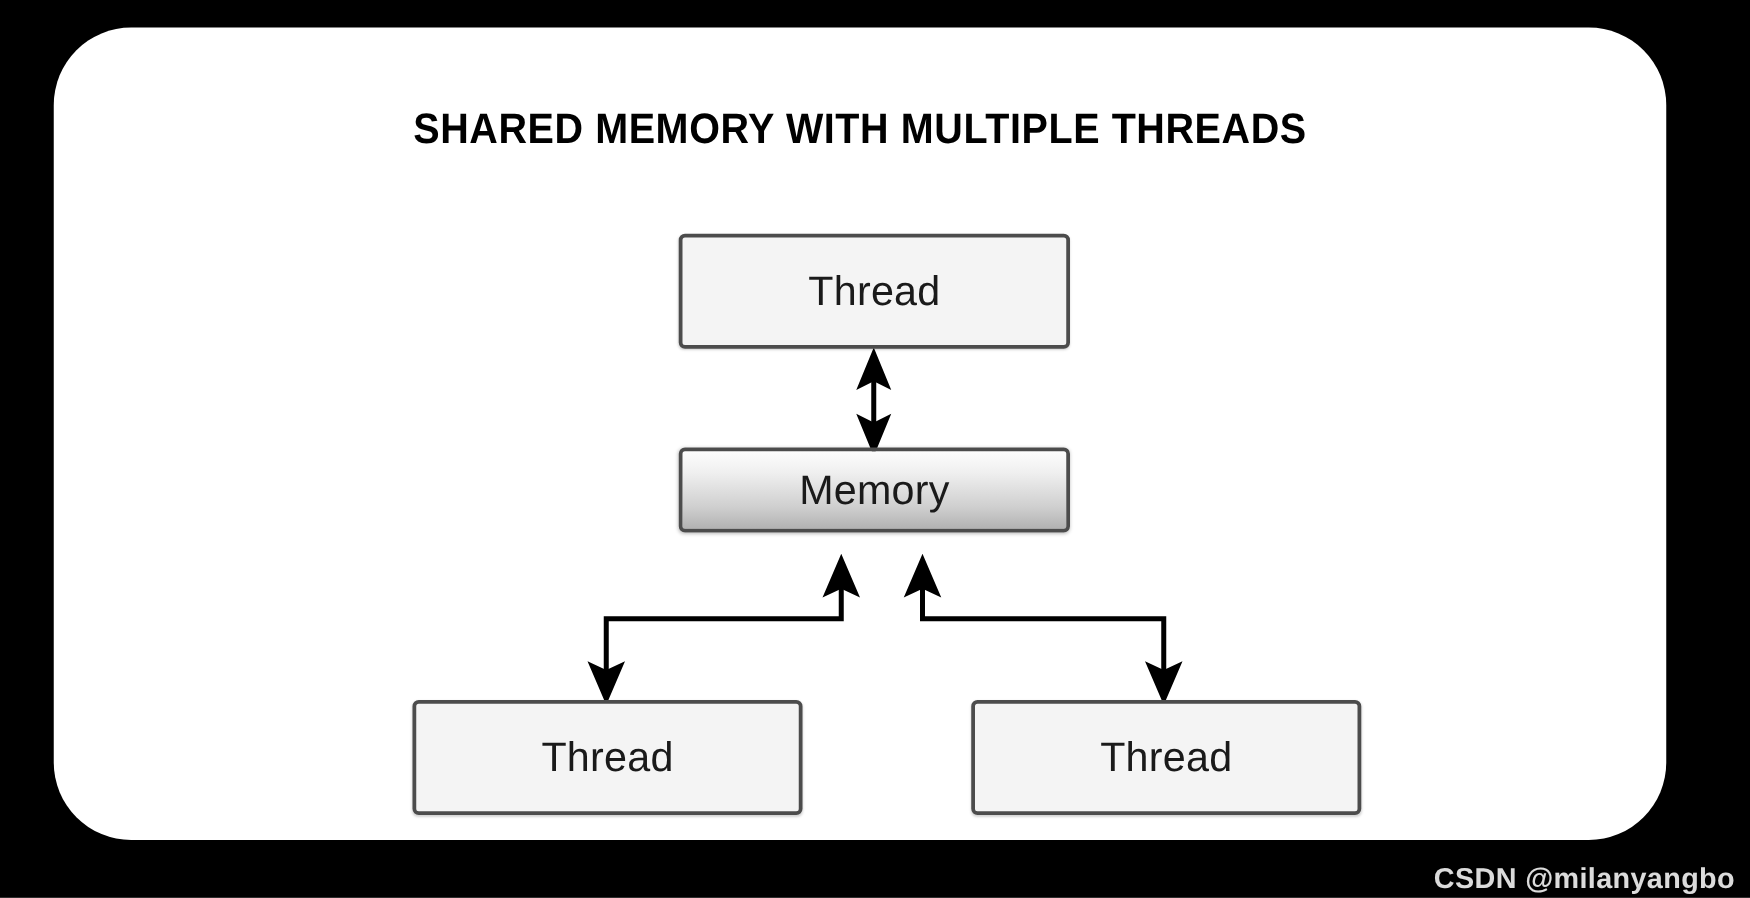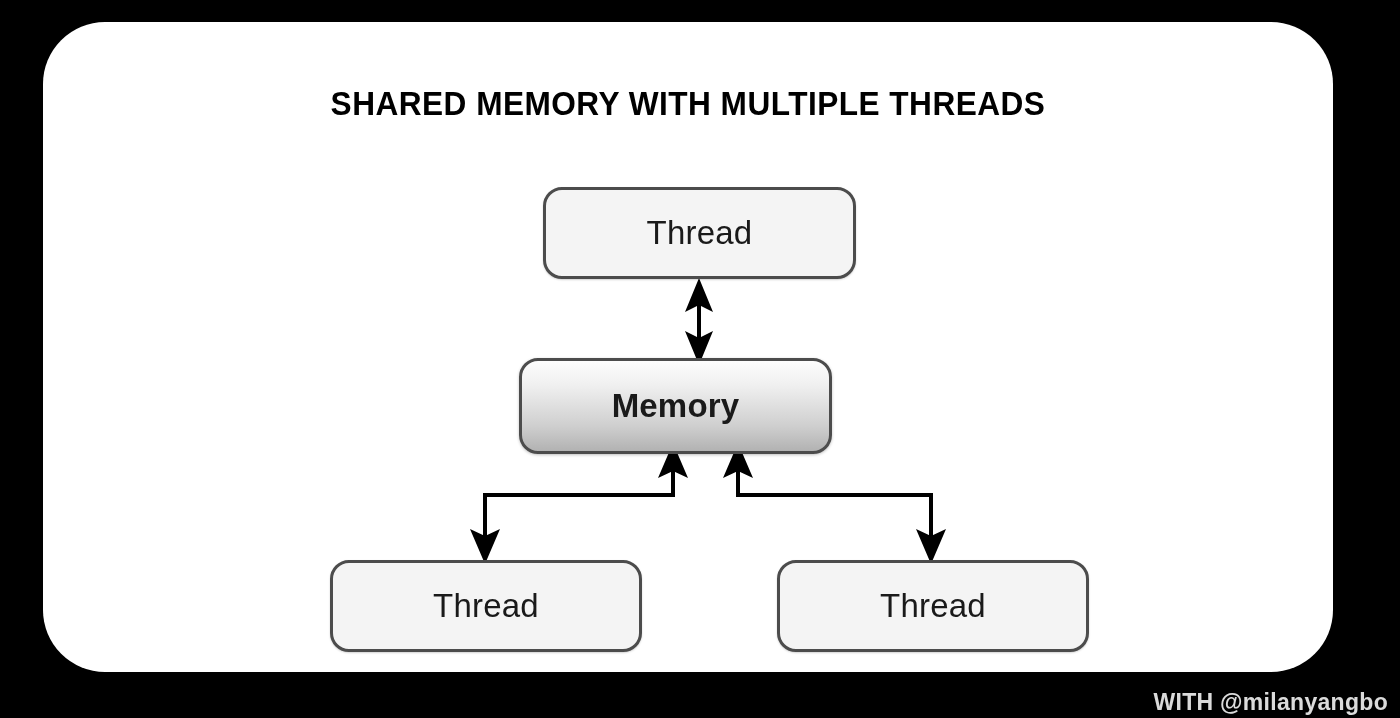--- a/index.html
+++ b/index.html
@@ -52,39 +52,39 @@
     left: 0;
     top: 0;
     width: 1290px;
     height: 650px;
   }
   
   .node {
     position: absolute;
     box-sizing: border-box;
     border: 3px solid #4c4c4c;
-    border-radius: 19px;
+    border-radius: 5px;
     display: flex;
     align-items: center;
     justify-content: center;
     font-family: "Liberation Sans", sans-serif;
     font-size: 33px;
     color: #1a1a1a;
     letter-spacing: 0.2px;
   }
   .node-thread {
     background: #f4f4f4;
     box-shadow: 0 1px 2px rgba(0,0,0,0.18);
   }
   .node-memory {
     background: linear-gradient(to bottom, #fdfdfd 0%, #efefef 28%, #cfcfcf 72%, #b2b2b2 100%);
     box-shadow: 0 1px 3px rgba(0,0,0,0.25);
   }
   #node-thread-top   { left: 500px; top: 165px; width: 313px; height: 92px; }
-  #node-memory       { left: 476px; top: 336px; width: 313px; height: 96px; font-weight: bold; }
+  #node-memory       { left: 500px; top: 336px; width: 313px; height: 68px; }
   #node-thread-left  { left: 287px; top: 538px; width: 312px; height: 92px; }
   #node-thread-right { left: 734px; top: 538px; width: 312px; height: 92px; }
 
   
   #watermark {
     position: absolute;
     right: 12px;
     bottom: 2px;
     font-family: "Liberation Sans", sans-serif;
     font-size: 23px;
@@ -130,15 +130,15 @@
     <div id="node-thread-top" class="node node-thread">Thread</div>
 
     <div id="node-memory" class="node node-memory">Memory</div>
 
     <div id="node-thread-left" class="node node-thread">Thread</div>
 
     <div id="node-thread-right" class="node node-thread">Thread</div>
 
   </div>
 
-  <div id="watermark">WITH @milanyangbo</div>
+  <div id="watermark">CSDN @milanyangbo</div>
 
 </div>
 
 </body></html>

